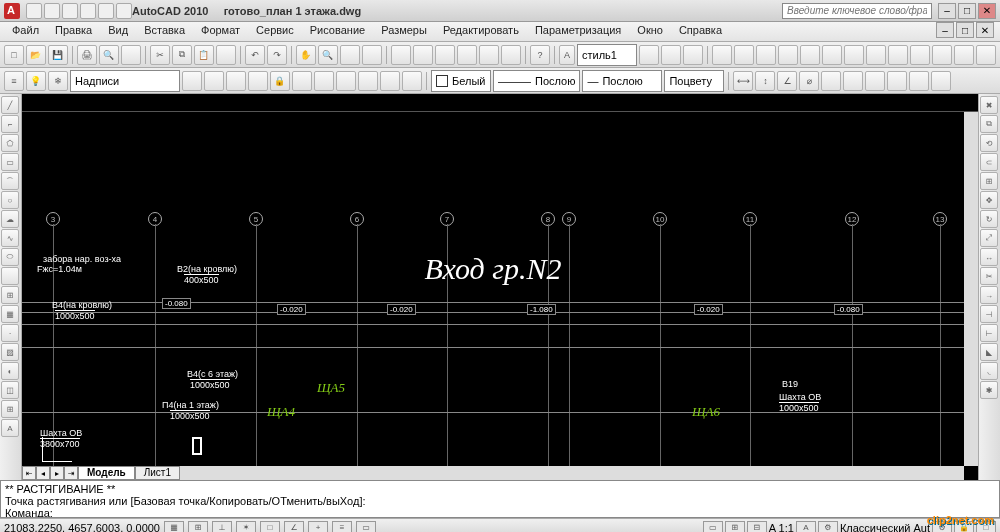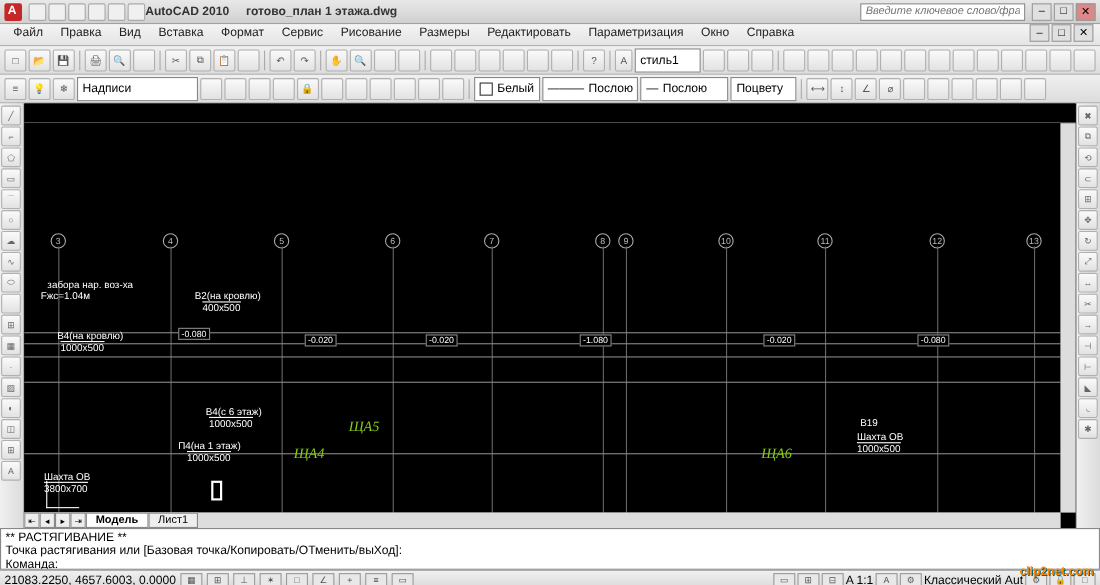--- a/index.html
+++ b/index.html
@@ -273,20 +273,21 @@
       <div class="grid-line" style="left:830px"></div>
       <div class="grid-bubble" style="left:911px; top:100px">13</div>
       <div class="grid-line" style="left:918px"></div>
 
       <div class="h-line" style="top:190px"></div>
       <div class="h-line" style="top:200px"></div>
       <div class="h-line" style="top:212px"></div>
       <div class="h-line" style="top:235px"></div>
       <div class="h-line" style="top:300px"></div>
 
+      <div class="dwg-text big-title">Вход гр.N2</div>
 
       <div class="dwg-label" style="left:245px; top:292px">ЩА4</div>
       <div class="dwg-label" style="left:295px; top:268px">ЩА5</div>
       <div class="dwg-label" style="left:670px; top:292px">ЩА6</div>
 
       <div class="dwg-small" style="left:15px; top:142px; width:90px">забора нар. воз-ха</div>
       <div class="dwg-small" style="left:15px; top:152px">Fжс=1.04м</div>
       <div class="dwg-small" style="left:155px; top:152px">В2(на кровлю)</div>
       <div class="dwg-small" style="left:162px; top:162px; border-top:1px solid #fff">400x500</div>
       <div class="dwg-small" style="left:30px; top:188px">В4(на кровлю)</div>

